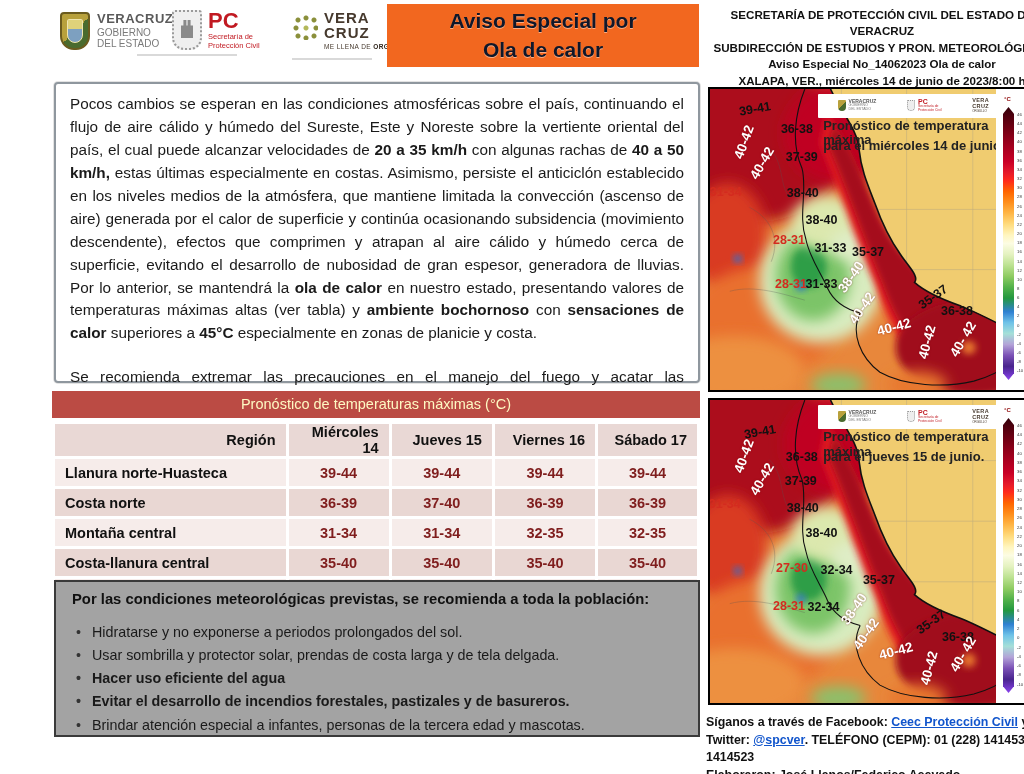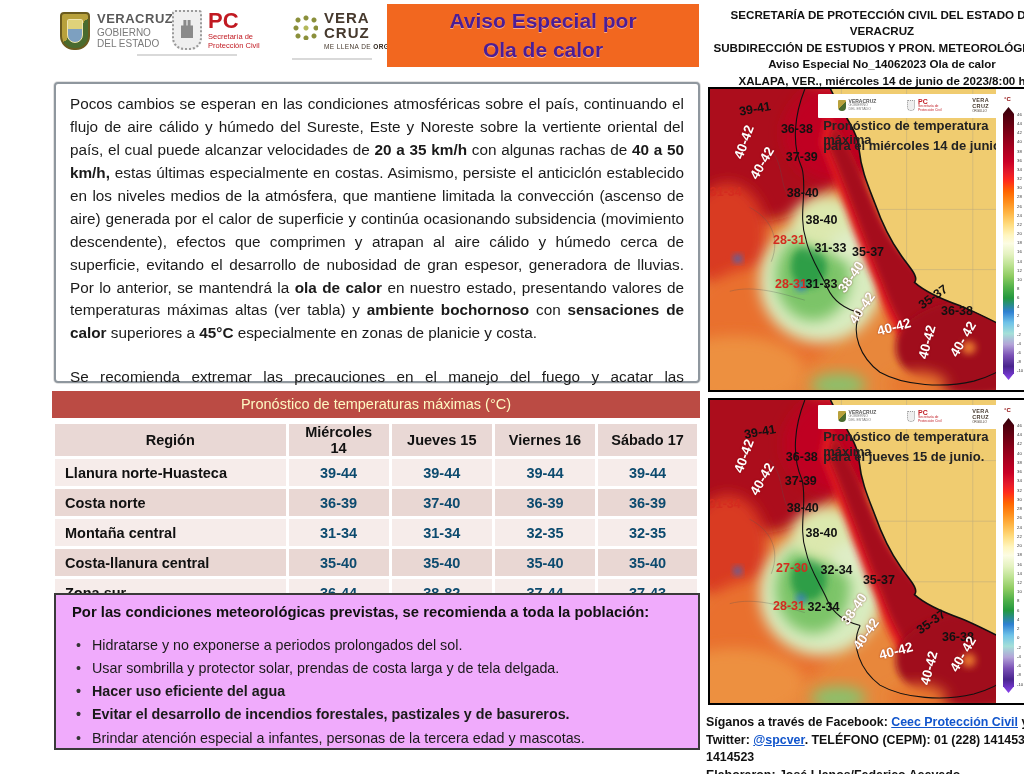--- a/index.html
+++ b/index.html
@@ -19,45 +19,45 @@
   .pc-right .pc-sub { font-size:7.5px; color:#c11a22; line-height:1.2; }
   .vera-logo { position:absolute; left:250px; top:10px; display:flex; gap:6px; align-items:flex-start; }
   .vera-sun { width:26px; height:26px; margin-top:4px; background:radial-gradient(circle 3px at 6px 6px,#8a8f3a 2px,transparent 3px),radial-gradient(circle 3px at 14px 4px,#8a8f3a 2px,transparent 3px),radial-gradient(circle 3px at 22px 6px,#8a8f3a 2px,transparent 3px),radial-gradient(circle 3px at 4px 14px,#8a8f3a 2px,transparent 3px),radial-gradient(circle 3px at 14px 14px,#b3b85a 2px,transparent 3px),radial-gradient(circle 3px at 24px 14px,#8a8f3a 2px,transparent 3px),radial-gradient(circle 3px at 6px 22px,#8a8f3a 2px,transparent 3px),radial-gradient(circle 3px at 14px 24px,#8a8f3a 2px,transparent 3px),radial-gradient(circle 3px at 22px 22px,#8a8f3a 2px,transparent 3px); }
   .vera-text .vc { font-size:15px; font-weight:bold; color:#46392d; letter-spacing:1px; line-height:1; }
   .vera-tag { font-size:6.5px; color:#46392d; margin-top:3px; letter-spacing:.4px; }
   .vera-tag b { color:#2e241b; }
   .logo-rule { position:absolute; height:2px; background:#d9d9d9; }
 
   
   .banner { position:absolute; left:345px; top:4px; width:312px; height:63px; background:#F2671F; display:flex; flex-direction:column; justify-content:center; align-items:center; }
-  .banner div { font-size:21px; font-weight:bold; color:#4c1d95; text-shadow:0 1px 0 rgba(255,255,255,.45); line-height:1.35; }
+  .banner div { font-size:21px; font-weight:bold; color:#0f172a; text-shadow:0 1px 0 rgba(255,255,255,.45); line-height:1.35; }
 
   
   .letterhead { position:absolute; left:662px; top:7px; width:356px; text-align:center; }
   .letterhead div { font-size:11.6px; font-weight:bold; color:#111; line-height:1.42; }
 
   
   .advisory { position:absolute; left:12px; top:82px; width:646px; height:301px; border:2px solid #8f979e; border-radius:4px; background:#fff; padding:9px 14px 0 14px; box-shadow:0 0 0 1px #e3e3e3; }
   .advisory p { font-size:15.3px; color:#1a1a1a; text-align:justify; line-height:1.5; }
   .advisory p + p { margin-top:21px; }
   .b { font-weight:bold; }
 
   
   .ttable { position:absolute; left:10px; top:391px; width:648px; }
   .ttable-title { background:#BB4B44; color:#fef9c3; font-weight:normal; font-size:14.5px; text-align:center; padding:5px 0 6px; border-bottom:3px solid #fff; }
   table { width:100%; border-collapse:collapse; }
   td,th { border:3px solid #fff; padding:0 10px; height:30px; font-size:14.5px; }
-  th { background:#E9D8D5; color:#111; font-weight:bold; text-align:center; }
+  th { background:#E9D8D5; color:#111; font-weight:bold; text-align:right; }
   td.region { font-weight:bold; color:#111; text-align:left; }
-  td.val { font-weight:bold; color:#0c4a6e; text-align:center; }
+  td.val { font-weight:bold; color:#7f1d1d; text-align:center; }
   tr.odd td { background:#F6ECEA; }
   tr.even td { background:#E9D7D3; }
 
   
-  .reco { position:absolute; left:12px; top:593px; width:646px; height:157px; border:2px solid #3a3a3a; background:#f0abfc; padding:9px 16px; }
+  .reco { position:absolute; left:12px; top:580px; width:646px; height:157px; border:2px solid #3a3a3a; background:#a3a3a3; padding:9px 16px; }
   .reco-title { font-size:14.8px; font-weight:bold; color:#111; }
   .reco ul { list-style:none; margin-top:14px; }
   .reco li { font-size:14.3px; color:#1a1a1a; line-height:1.62; padding-left:20px; position:relative; }
   .reco li:before { content:"\2022"; position:absolute; left:4px; top:0; color:#333; }
   .reco li.b { font-weight:bold; }
 
   
   .map { position:absolute; left:666px; width:332px; border:2px solid #000; background:#F0CC70; overflow:hidden; }
   #map0 { top:87px; height:305px; }
   #map1 { top:398px; height:307px; }

